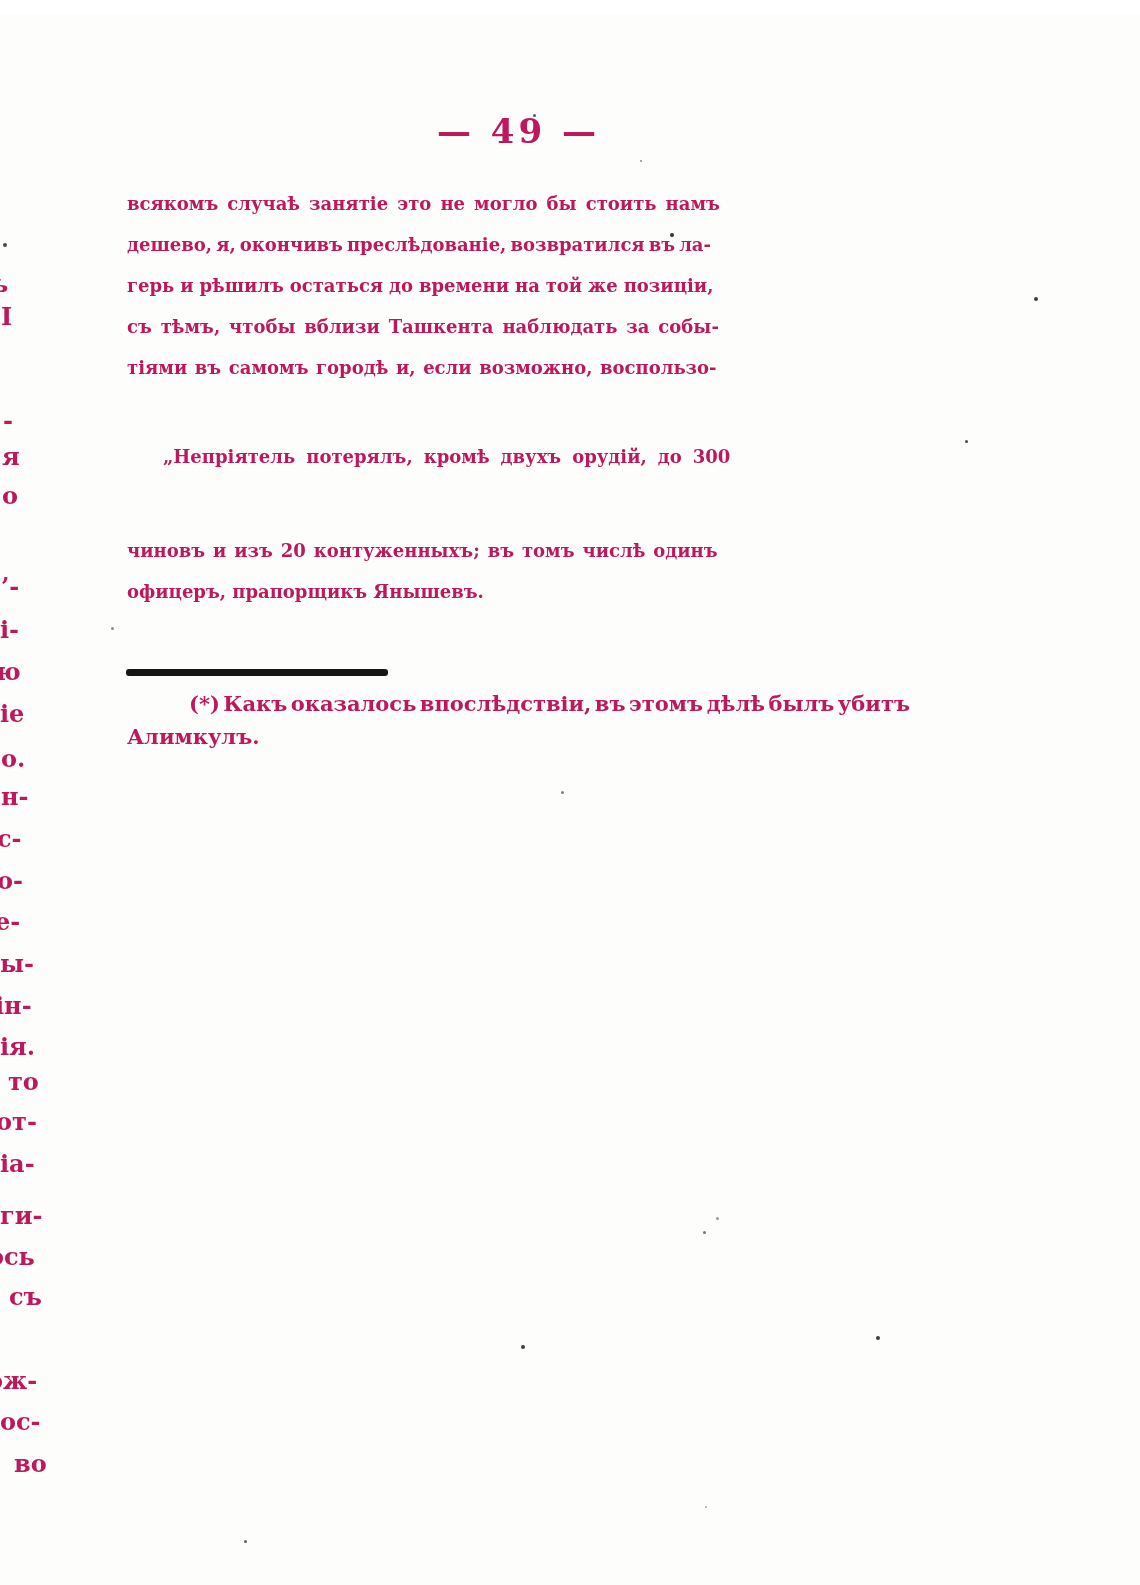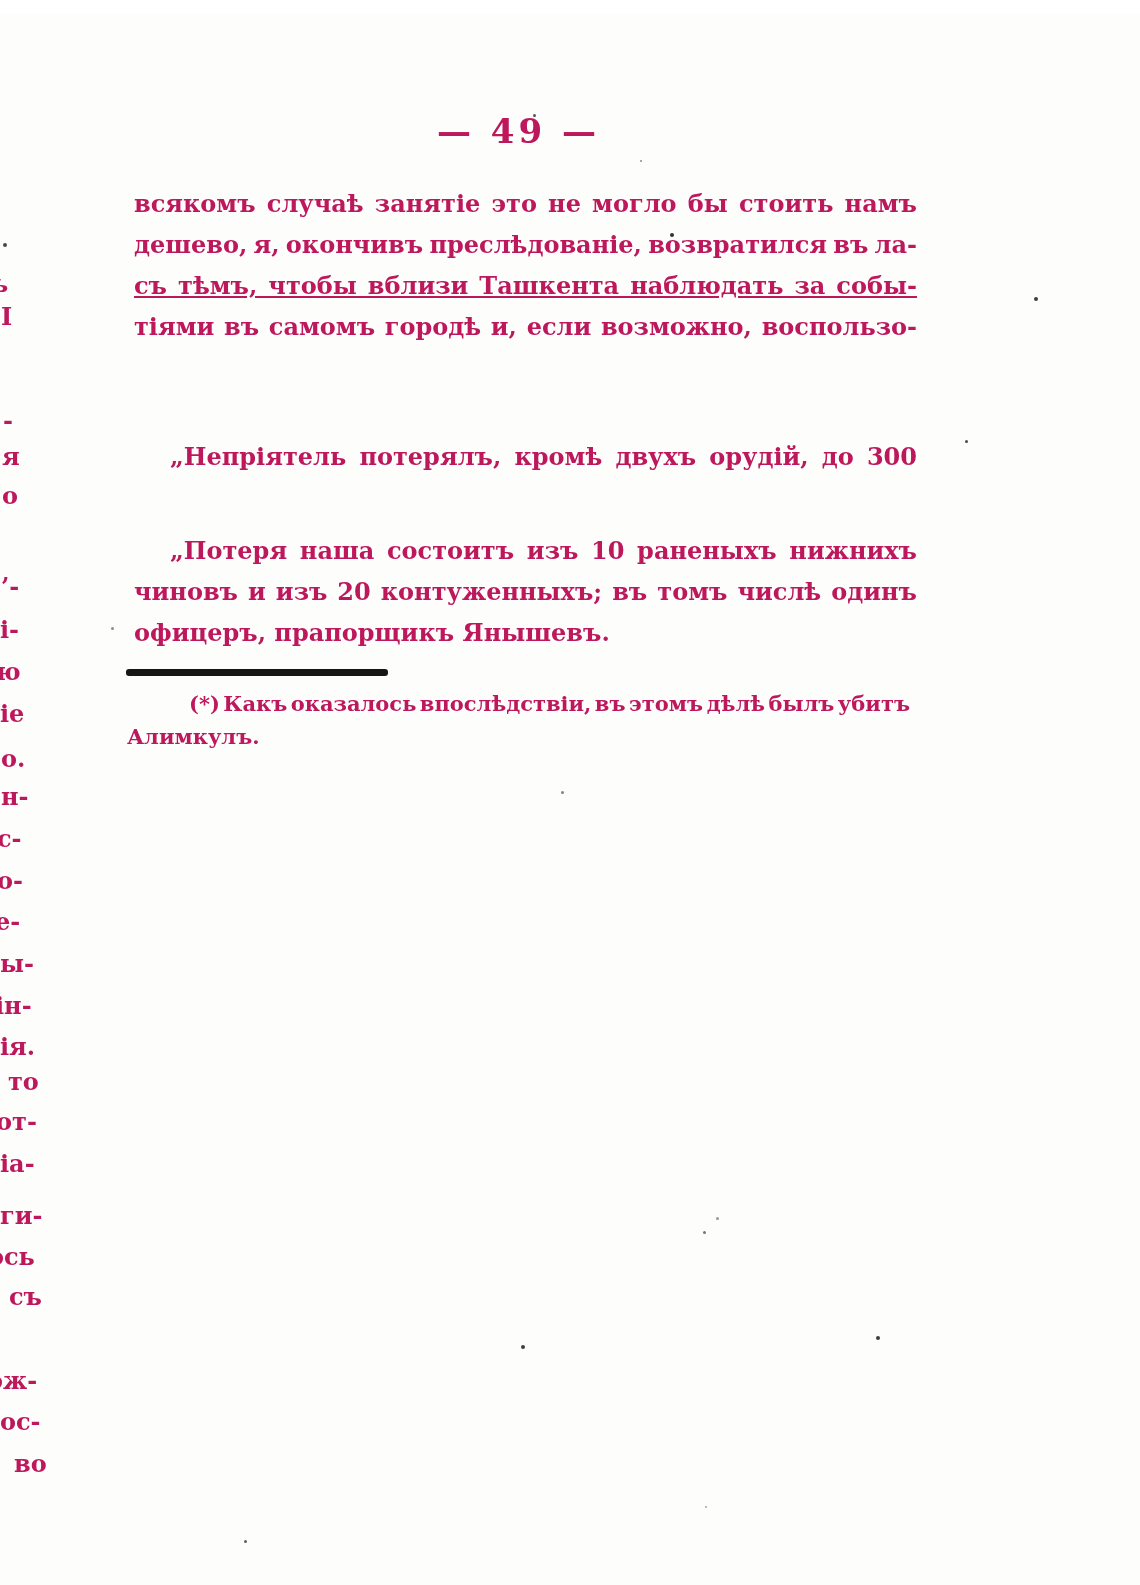--- a/index.html
+++ b/index.html
@@ -20,22 +20,22 @@
   .page-number {
     position: absolute;
     left: 127px; top: 97px; width: 783px;
     text-align: center;
     font-size: 34px;
     letter-spacing: 4px;
     white-space: nowrap;
   }
   .para {
     position: absolute;
-    left: 134px; width: 783px;
-    font-size: 24px;
+    left: 127px; width: 783px;
+    font-size: 18px;
   }
   .p1 { top: 169px; }
   .p2 { top: 422px; }
   .p3 { top: 516px; }
   .line { height: 41px; line-height: 41px; width: 783px; }
   .line > span { display: inline-block; white-space: nowrap; }
   .indent  { margin-left: 36px; width: 747px; }
   .footnote-rule {
     position: absolute;
     left: 126px; top: 655px;
@@ -67,30 +67,30 @@
 </head>
 <body>
 
 <div class="scan-page">
 
   <div class="page-number">— 49 —</div>
 
   <div class="para p1">
     <div class="line just"><span style="word-spacing: 2.8125px;">всякомъ случаѣ занятіе это не могло бы стоить намъ</span></div>
     <div class="line just"><span style="word-spacing: -2.16406px;">дешево, я, окончивъ преслѣдованіе, возвратился въ ла-</span></div>
-    <div class="line just"><span style="word-spacing: 2.6317px; text-decoration: underline;">съ тѣмъ, чтобы вблизи Ташкента наблюдать за собы-</span></div>
+    <div class="line just"><span style="word-spacing: -0.376736px;">герь и рѣшилъ остаться до времени на той же позиціи,</span></div>
+    <div class="line just"><span style="word-spacing: 2.6317px;">съ тѣмъ, чтобы вблизи Ташкента наблюдать за собы-</span></div>
     <div class="line just"><span style="word-spacing: 1.32143px;">тіями въ самомъ городѣ и, если возможно, воспользо-</span></div>
   </div>
 
   <div class="para p2">
     <div class="line just indent"><span style="word-spacing: 4.75521px;">„Непріятель потерялъ, кромѣ двухъ орудій, до 300</span></div>
   </div>
 
   <div class="para p3">
-    <div class="line just indent"><span style="word-spacing: 4.32552px;">„Потеря наша состоитъ изъ 10 раненыхъ нижнихъ</span></div>
     <div class="line just"><span style="word-spacing: 1.65039px;">чиновъ и изъ 20 контуженныхъ; въ томъ числѣ одинъ</span></div>
     <div class="line"><span>офицеръ, прапорщикъ Янышевъ.</span></div>
   </div>
 
   <div class="footnote-rule"></div>
 
   <div class="footnote">
     <div class="fnline just fn-indent"><span style="word-spacing: -3.85742px;">(*) Какъ оказалось впослѣдствіи, въ этомъ дѣлѣ былъ убитъ</span></div>
     <div class="fnline"><span>Алимкулъ.</span></div>
   </div>

